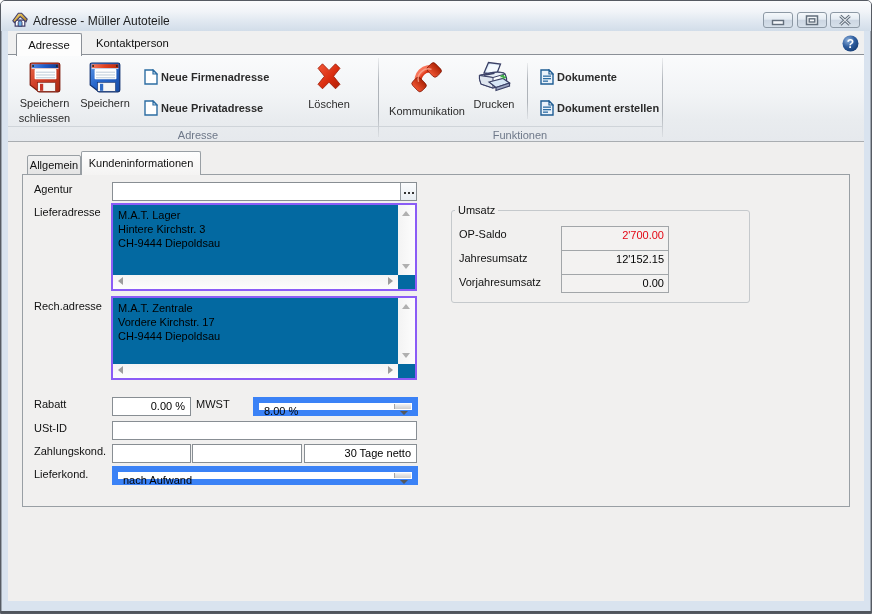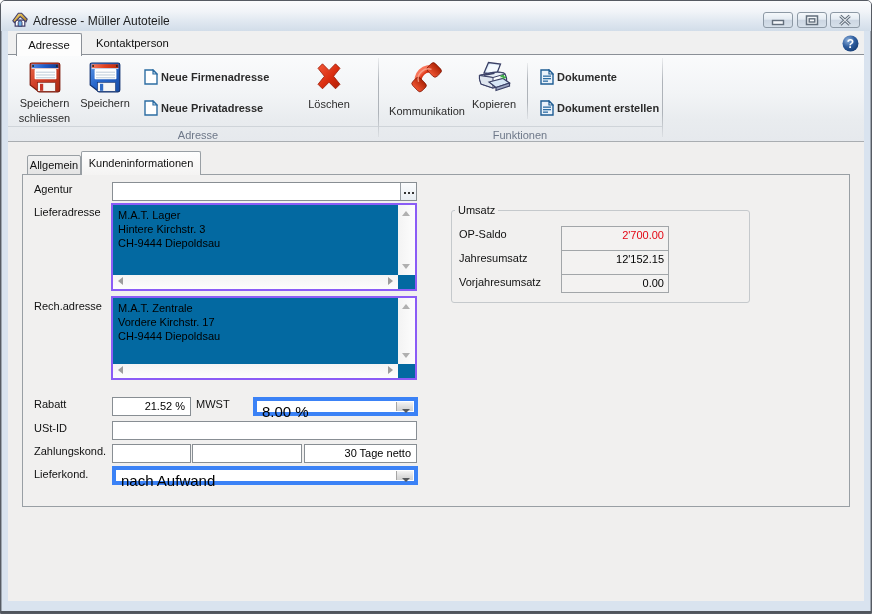--- a/index.html
+++ b/index.html
@@ -81,21 +81,21 @@
 .flabel { position:absolute; font-size:11px; color:#111; }
 .tb {
   position:absolute; background:#fff; border:1px solid #888e93;
   font-size:11px; color:#000;
 }
 .ta { position:absolute; background:#0369a1; border:2px solid #8b5cf6; }
 .ta .txt { position:absolute; left:5px; top:3px; font-size:11px; color:#000; line-height:14px; white-space:pre; }
 .vsb { position:absolute; right:0; top:0; width:17px; bottom:14px; background:linear-gradient(90deg,#f3f3f3,#fdfdfd); }
 .hsb { position:absolute; left:0; bottom:0; height:14px; right:17px; background:linear-gradient(180deg,#f3f3f3,#fdfdfd); }
 .arr { position:absolute; width:0; height:0; }
-.combo { position:absolute; background:#fff; border:4px solid #3b82f6; font-size:15px; color:#000;text-align:right; }
+.combo { position:absolute; background:#fff; border:6px solid #3b82f6; font-size:11px; color:#000;text-align:right; }
 .combo .cbtn {
   position:absolute; right:1px; top:1px; bottom:1px; width:17px;
   background:linear-gradient(180deg,#f4f4f4,#dcdcdc 60%,#d0d0d0);
   border-left:1px solid #a5a5a5;
 }
 .combo .cbtn i {
   position:absolute; left:5px; top:7px; width:0; height:0;
   border-left:4px solid transparent; border-right:4px solid transparent;
   border-top:4px solid #55585c;
 }
@@ -267,21 +267,21 @@
             <polygon points="8,13 12.5,2.5 24.5,4 20.5,14.5" fill="#dcebf9" stroke="#3a4066" stroke-width="1.3"></polygon>
             <polygon points="10,11.5 13.8,4.2 23,5.4 19.8,13" fill="#f4f9fe"></polygon>
             <path d="M3.5 15.5 L17 12.5 Q26 11.5 29 14 L30.5 18 L30.5 24 L17 28 L5 24 L3.5 19 Z" fill="#fafcfe" stroke="#3a4066" stroke-width="1.3"></path>
             <path d="M3.5 15.5 L17 12.5 Q26 11.5 29 14 L17 17.5 Z" fill="#e8eef6" stroke="#3a4066" stroke-width="1"></path>
             <path d="M3.5 15.5 L17 17.5 L17 28 L5 24 L3.5 19 Z" fill="#dfe6ef" stroke="#3a4066" stroke-width="1"></path>
             <path d="M8 15.2 L18.5 13.2" stroke="#3a4066" stroke-width="1.5"></path>
             <polygon points="13,22 27,18.5 33.5,23 20,27.5" fill="#d8e7f7" stroke="#3a4066" stroke-width="1.2"></polygon>
             <polygon points="20,27.5 33.5,23 33.5,26 20,30.5" fill="#9aa3c0" stroke="#3a4066" stroke-width="1.2"></polygon>
             <path d="M24.5 15.5 l3.5 -1 l0 2 l2 -0.5 l0 2 l-3.5 1 l0 -2 l-2 0.5 Z" fill="#3fae49"></path>
           </svg>
-        <div class="lbl" style="margin-top:1px;">Kopieren</div>
+        <div class="lbl" style="margin-top:1px;">Drucken</div>
       </div>
 
       <div class="smallbtn" style="left:532px; top:14px;">
         <svg class="docicon" width="14" height="16" viewBox="0 0 14 16">
             <path d="M1 1 h8 l4 4 v10 H1 Z" fill="#eaf2fa" stroke="#1f5d94" stroke-width="1.4"></path>
             <path d="M9 1 v4 h4 Z" fill="#fff" stroke="#1f5d94" stroke-width="1.2"></path>
             <rect x="3" y="6.5" width="8" height="1.3" fill="#2d6da3"></rect>
             <rect x="3" y="9" width="8" height="1.3" fill="#2d6da3"></rect>
             <rect x="3" y="11.5" width="5" height="1.3" fill="#2d6da3"></rect>
           </svg> <span>Dokumente</span>
@@ -332,21 +332,21 @@
           <div class="vsb">
             <i class="arr" style="left:4px; top:6px; border-left:4.5px solid transparent; border-right:4.5px solid transparent; border-bottom:5px solid #b0b0b0;"></i>
             <i class="arr" style="left:4px; bottom:6px; border-left:4.5px solid transparent; border-right:4.5px solid transparent; border-top:5px solid #b0b0b0;"></i>
           </div>
           <div class="hsb">
             <i class="arr" style="left:5px; top:2px; border-top:4.5px solid transparent; border-bottom:4.5px solid transparent; border-right:5px solid #9c9c9c;"></i>
             <i class="arr" style="right:5px; top:2px; border-top:4.5px solid transparent; border-bottom:4.5px solid transparent; border-left:5px solid #9c9c9c;"></i>
           </div>
         </div>
         <div class="flabel" style="left:11px; top:223px;">Rabatt</div>
-        <div class="tb" style="left:89px; top:222px; width:79px; height:19px; text-align:right; padding:2px 5px 0 0;">21.52 %</div>
+        <div class="tb" style="left:89px; top:222px; width:79px; height:19px; text-align:right; padding:2px 5px 0 0;">0.00 %</div>
         <div class="flabel" style="left:173px; top:223px;">MWST</div>
         <div class="combo" style="left:230px; top:222px; width:165px; height:19px;">
           <div style="position:absolute; left:5px; top:2px;">8.00 %</div>
           <div class="cbtn">
               <i></i>
             </div>
         </div>
         <div class="flabel" style="left:11px; top:247px;">USt-ID</div>
         <div class="tb" style="left:89px; top:246px; width:305px; height:19px;"></div>
         <div class="flabel" style="left:11px; top:270px;">Zahlungskond.</div>

